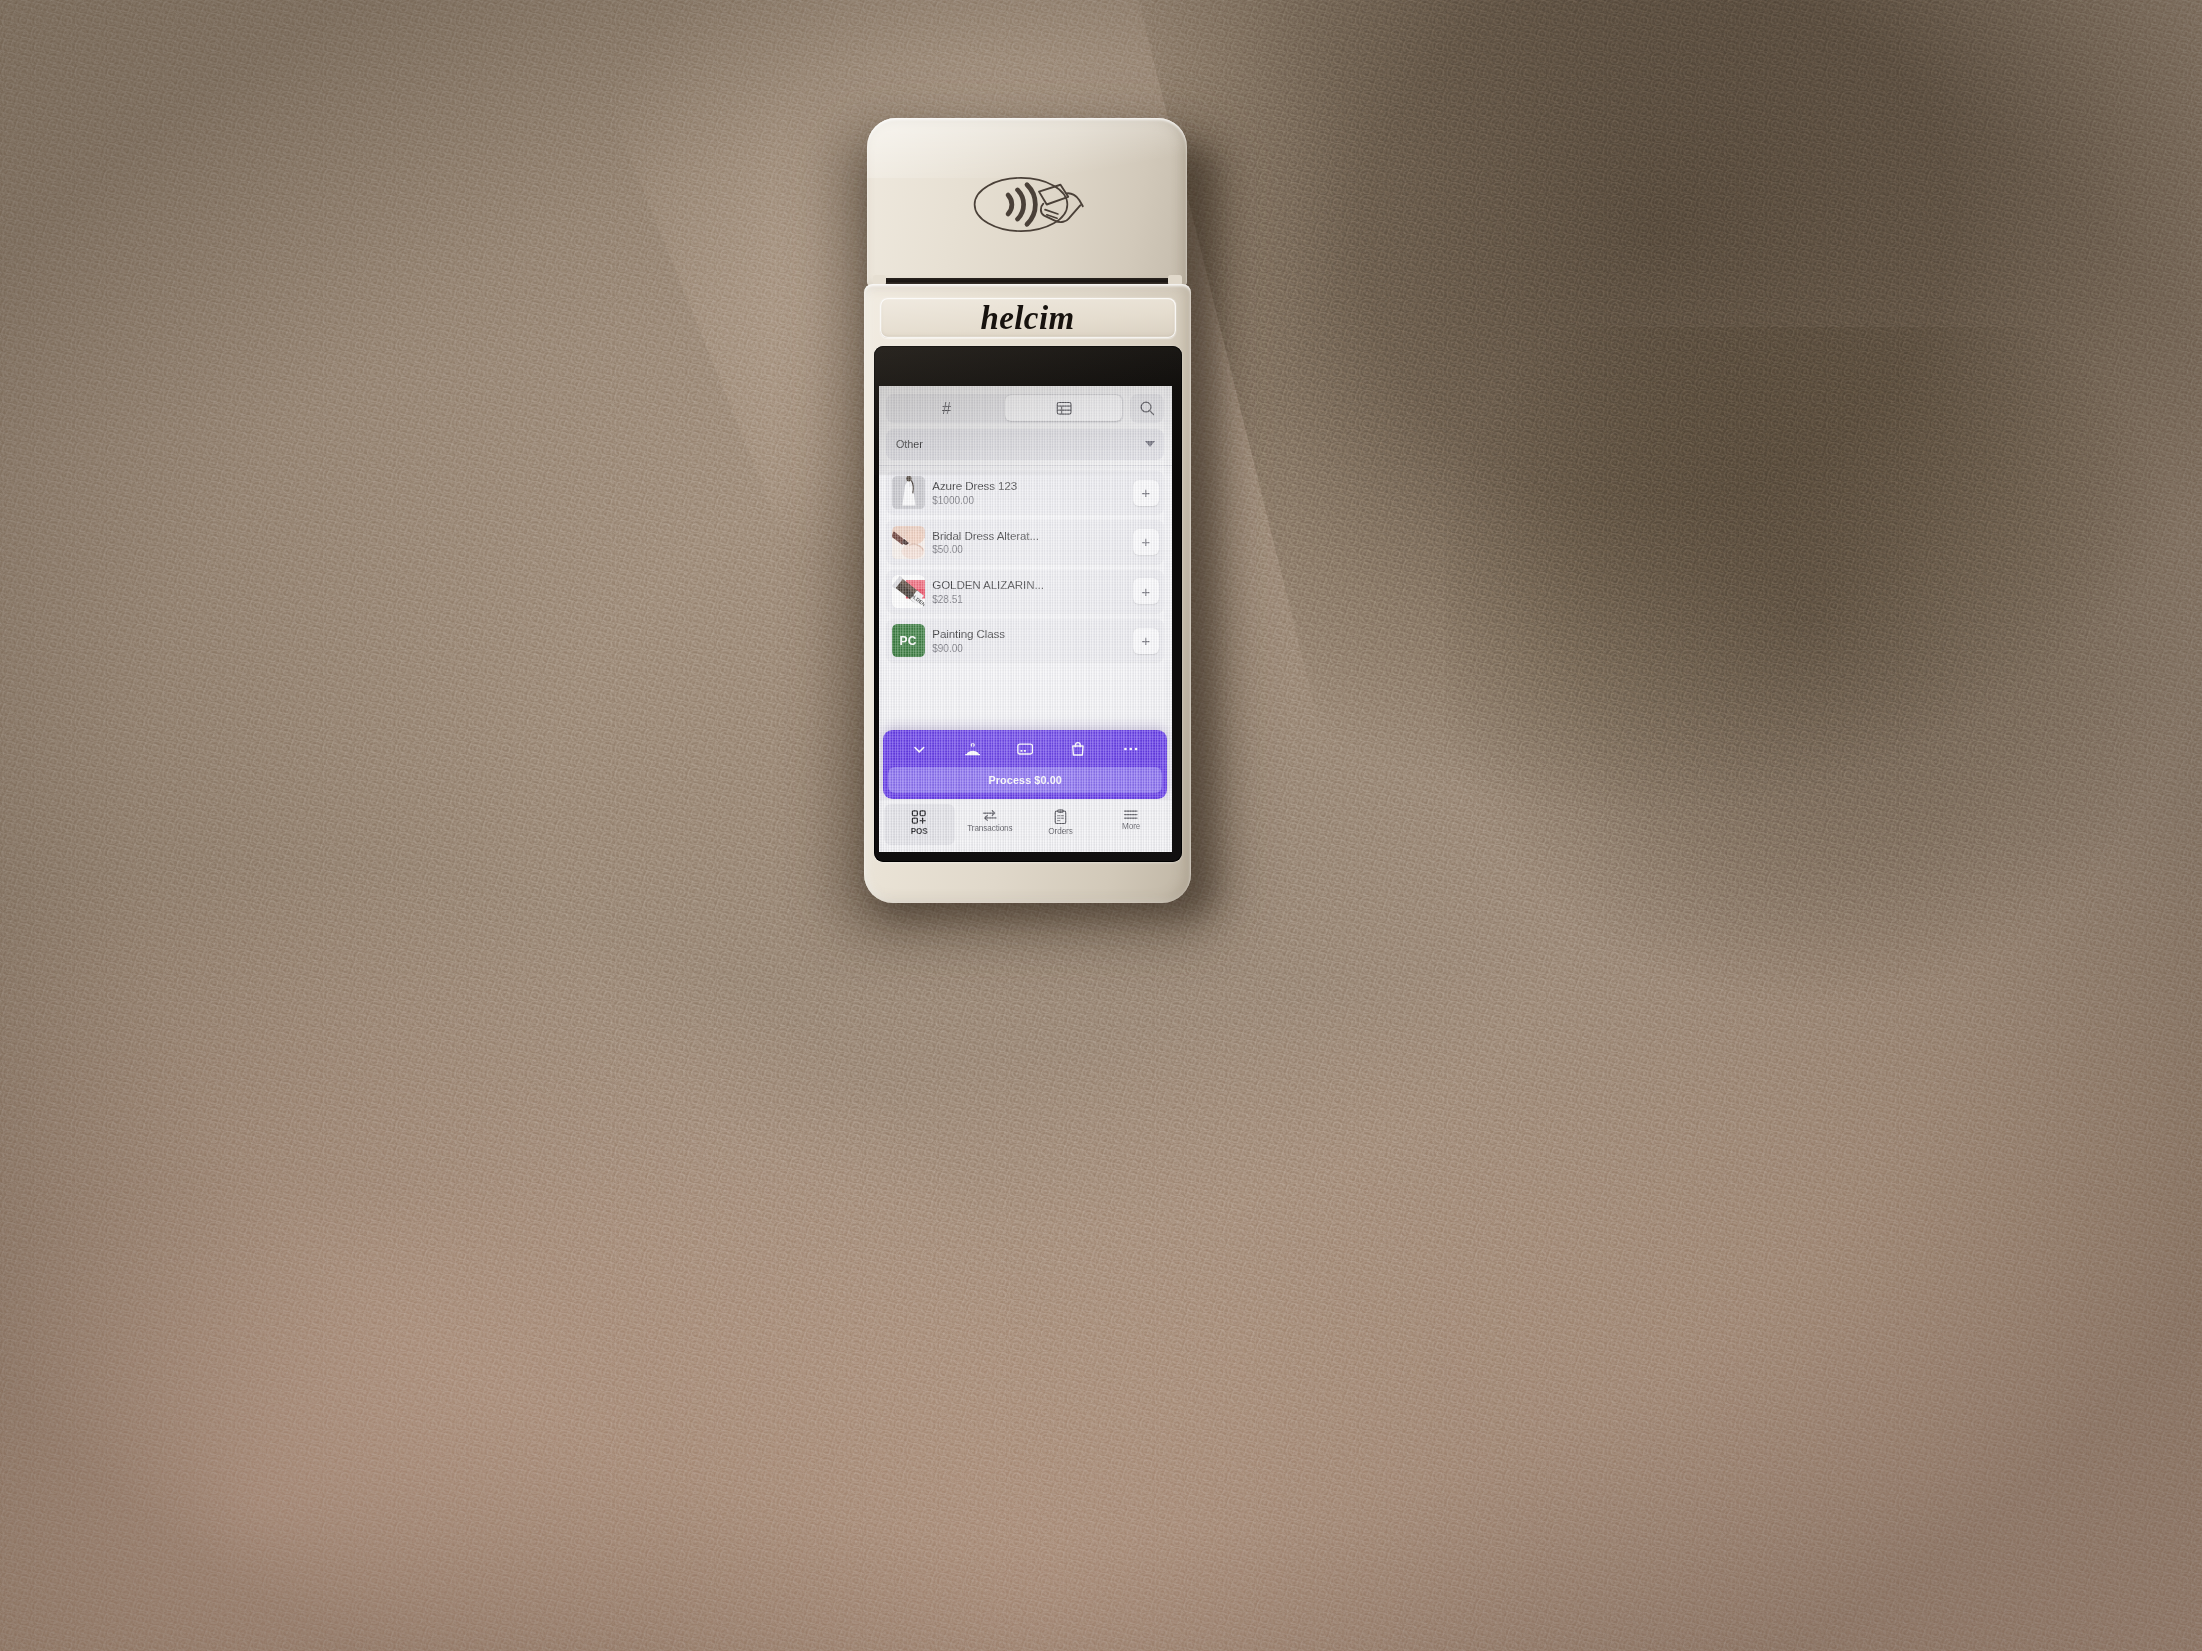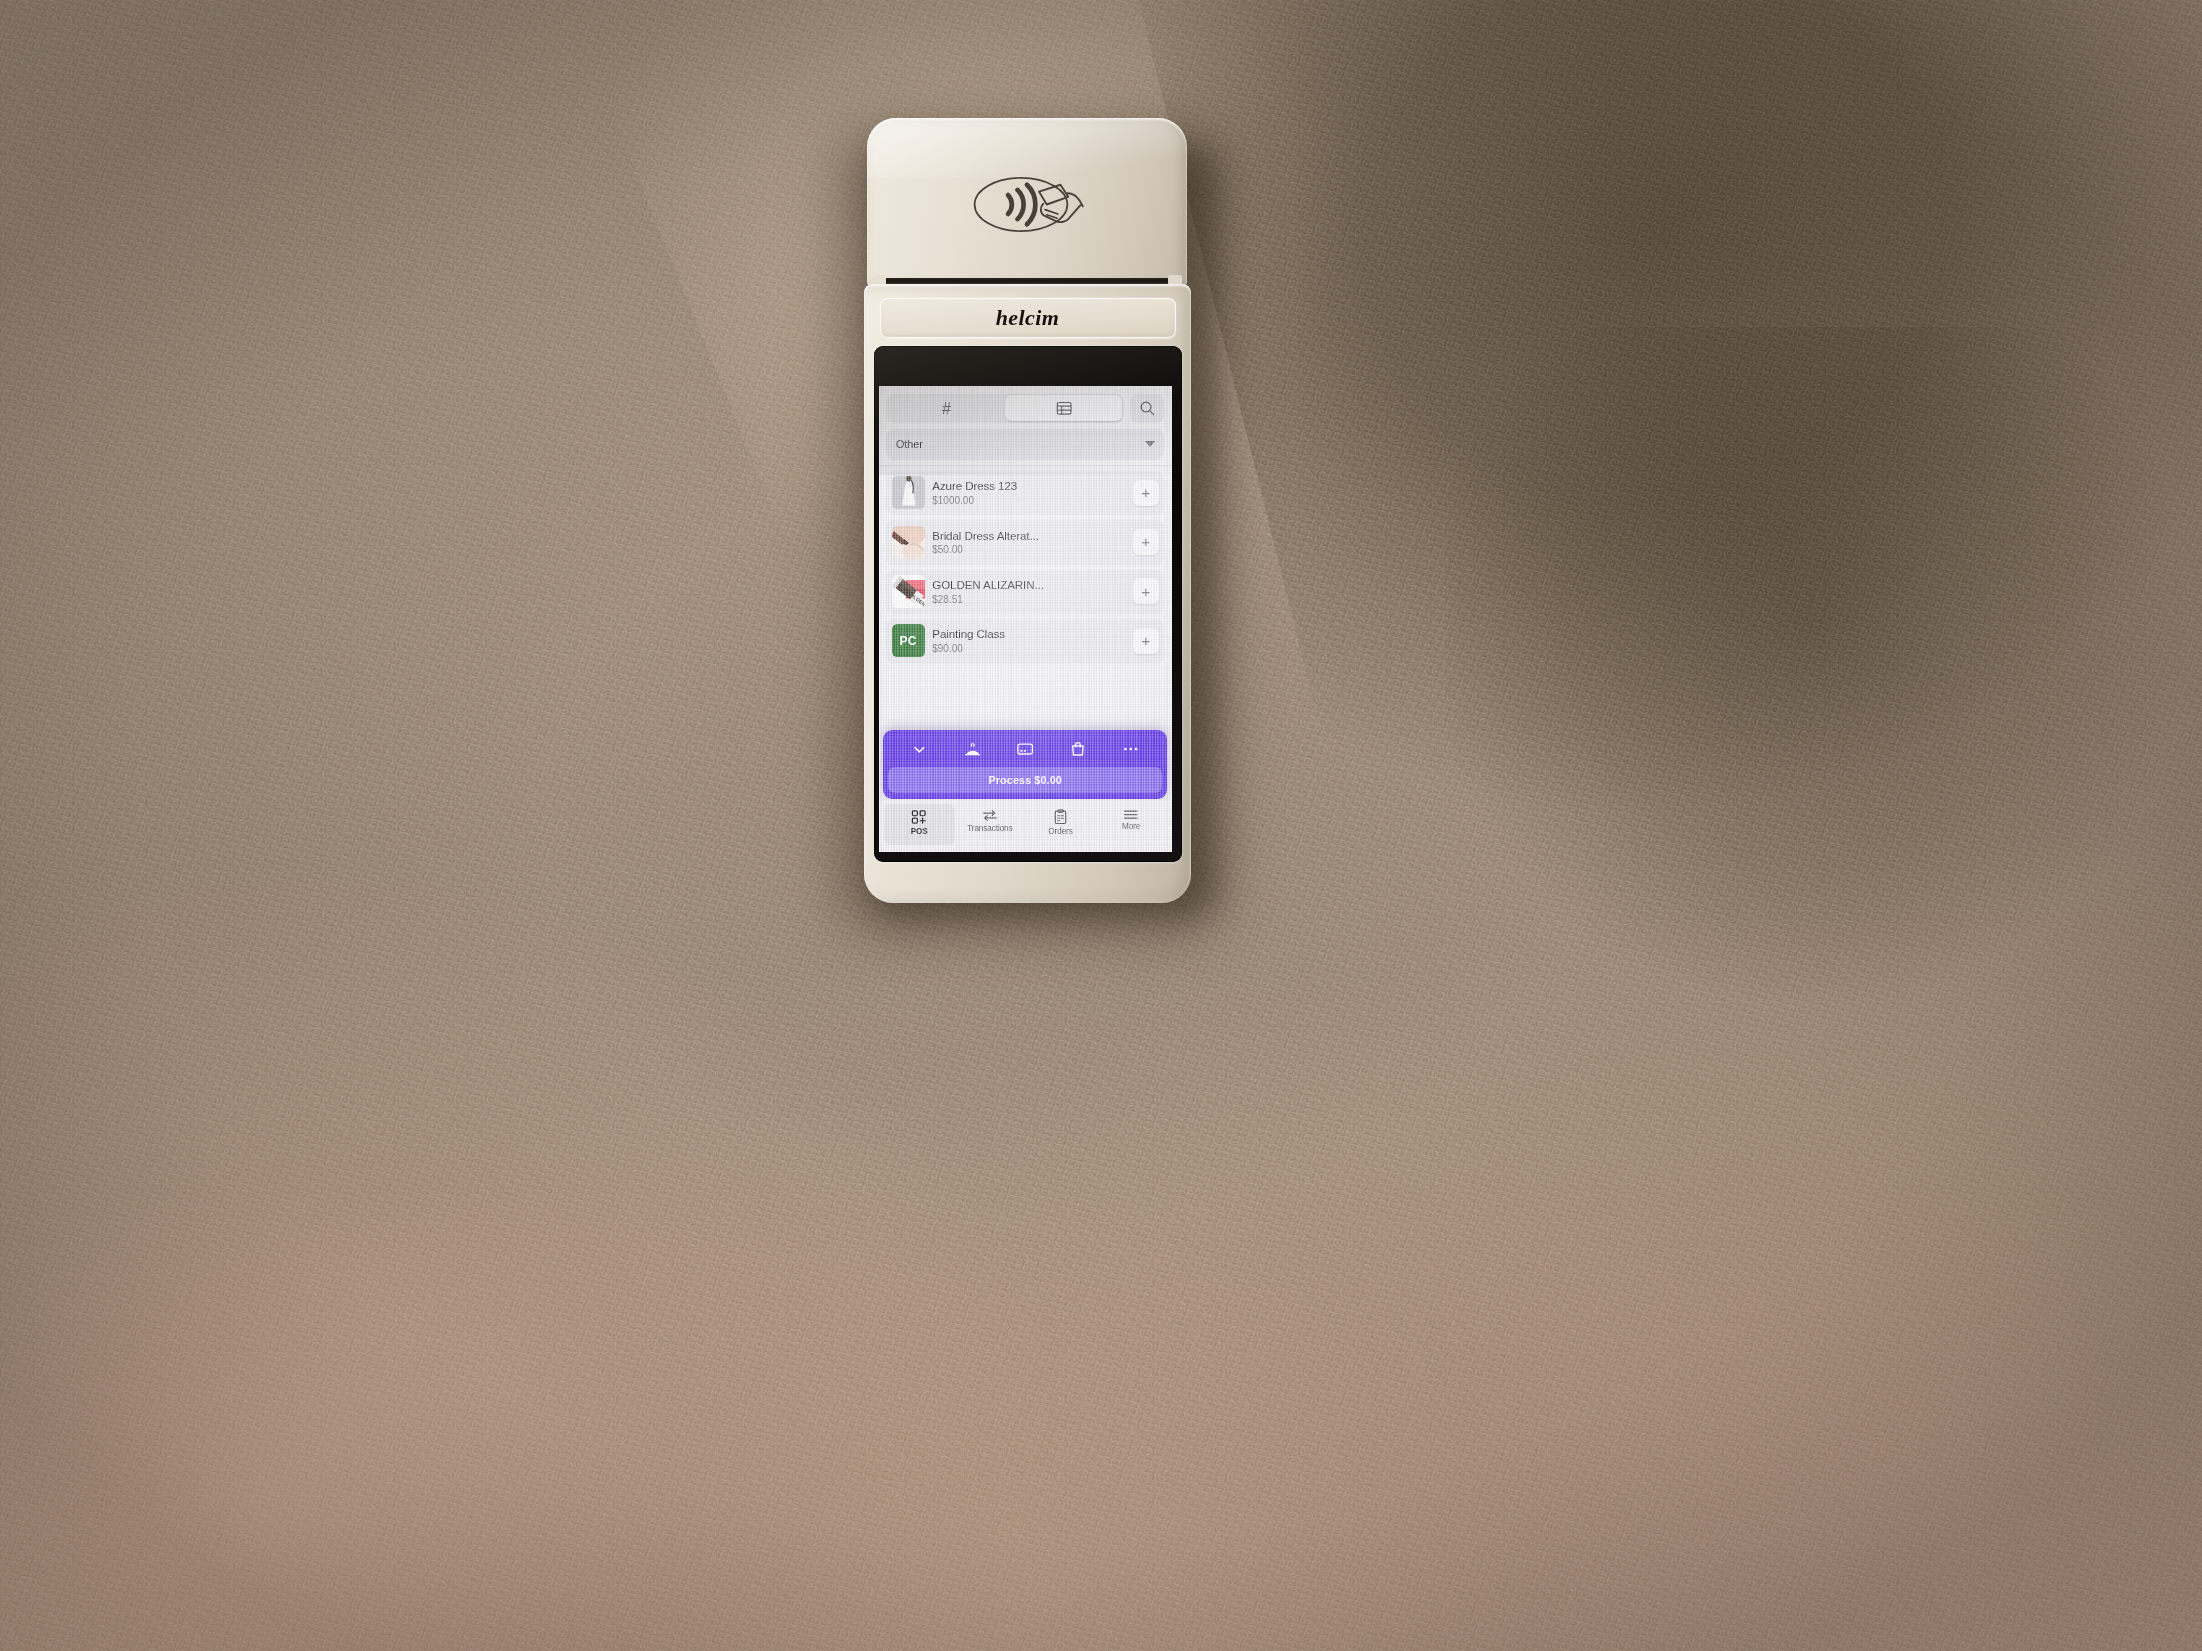--- a/index.html
+++ b/index.html
@@ -110,21 +110,21 @@
     position:absolute; left:15.5px; top:13.8px; width:296px; height:40px;
     border-radius:7.7px;
     background:linear-gradient(175deg, #f0eae0, #e5ddcf 60%, #d9d0c1);
     box-shadow:inset 0 0 0 1.3px rgba(255,255,255,0.8), inset 0 -1.7px 3.4px rgba(150,135,112,0.25), 0 0.9px 1.7px rgba(255,255,255,0.6);
   }
   .brand-text {
     position:absolute; left:0; right:0; top:50%; transform:translateY(-50%);
     text-align:center;
     font-family:"Liberation Serif", serif;
     font-style:italic; font-weight:bold;
-    font-size:22px; letter-spacing:0.4px;
+    font-size:33px; letter-spacing:0.4px;
     color:#17120e;
   }
 
   
   .bezel {
     position:absolute; left:9.5px; top:62px; width:308px; height:516px;
     border-radius:9.5px;
     background:linear-gradient(160deg,#15120f 0%, #0a0908 40%, #121010 100%);
     box-shadow:inset 0 0 0 0.9px rgba(0,0,0,0.9), 0 0.9px 2.6px rgba(255,255,255,0.35);
     overflow:hidden;

